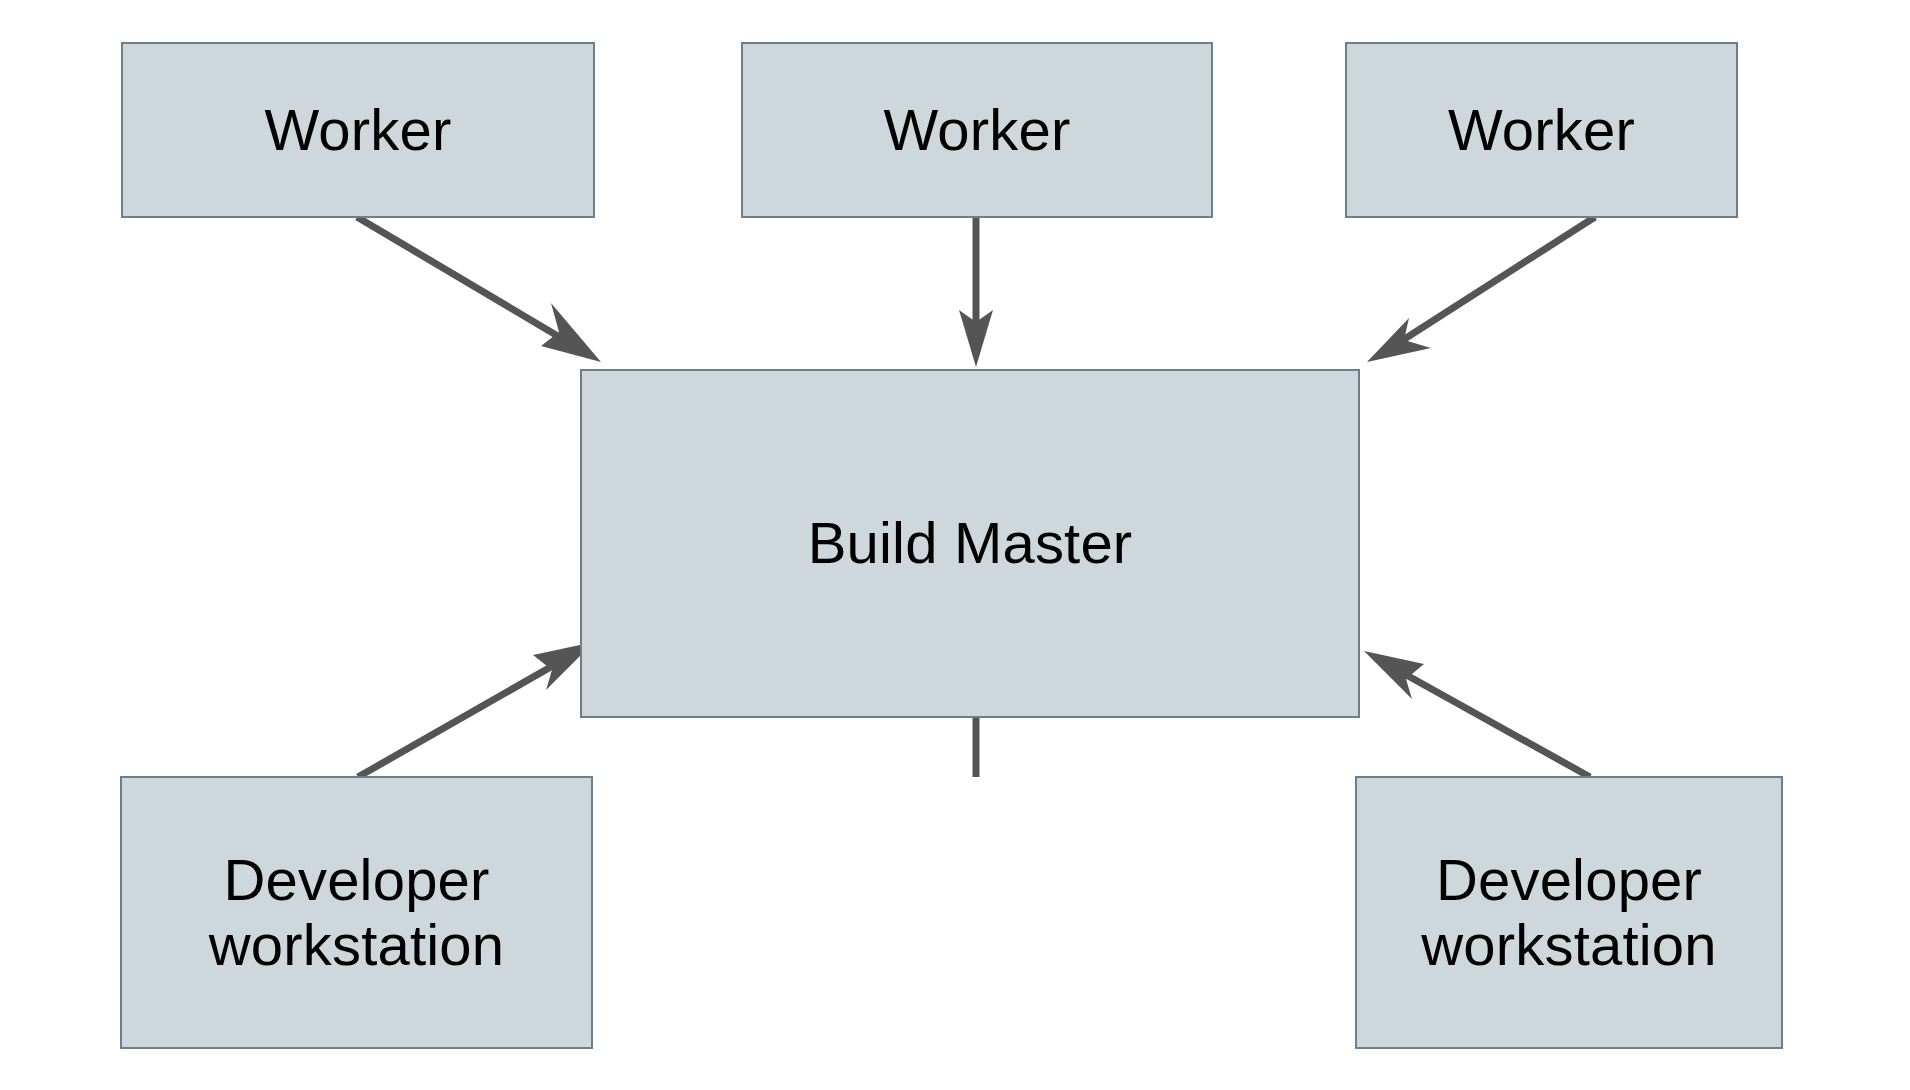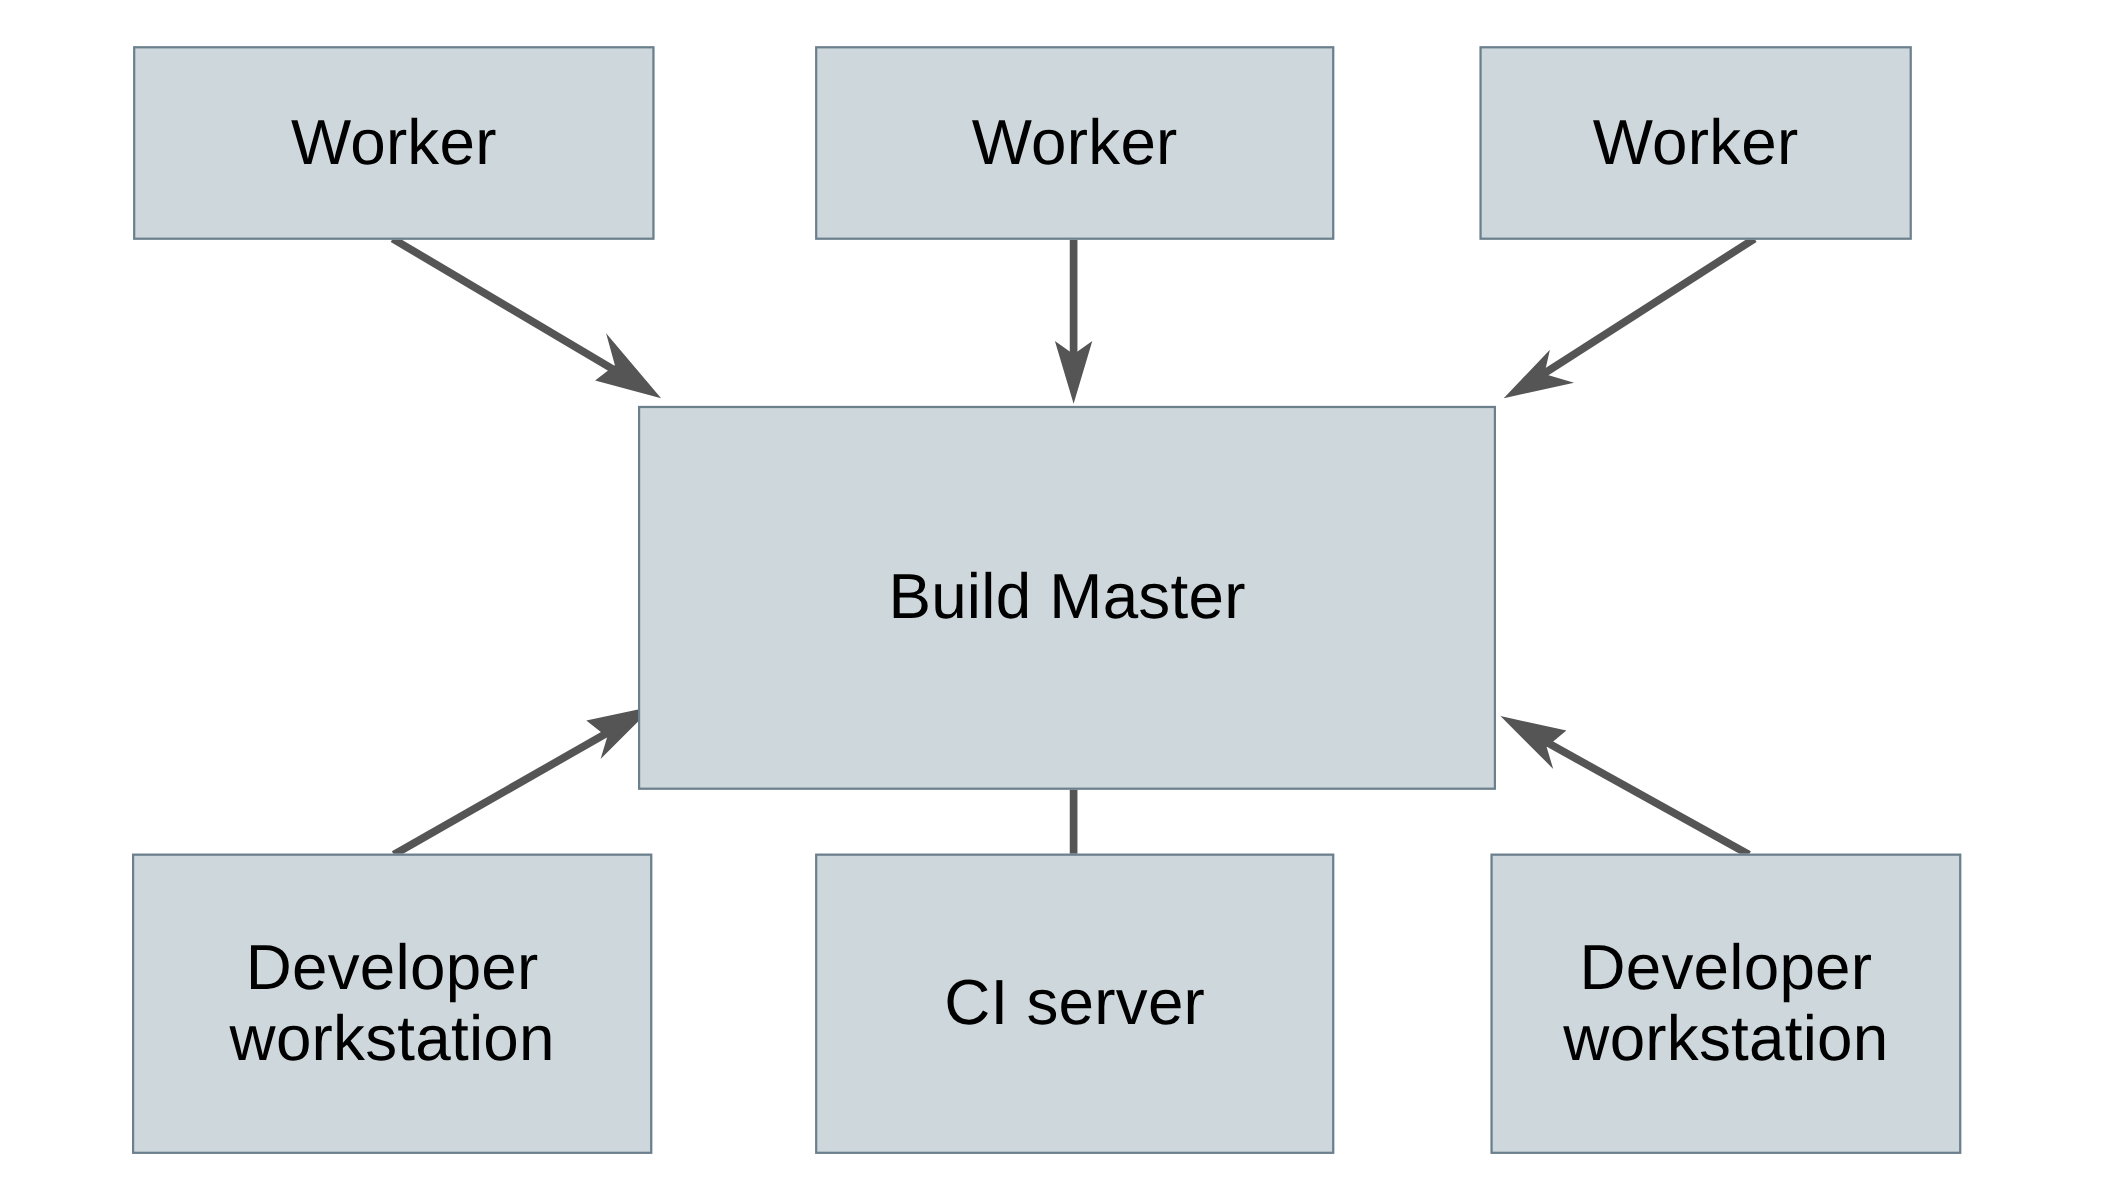--- a/index.html
+++ b/index.html
@@ -106,22 +106,19 @@
 
   <div class="node" id="node-build-master">
     <span class="node-label">Build Master</span>
   </div>
 
   <div class="node" id="node-dev-ws-left">
     <span class="node-label">Developer
 workstation</span>
   </div>
 
-  <div class="node" id="node-ci-server">
-    <span class="node-label">CI server</span>
-  </div>
 
   <div class="node" id="node-dev-ws-right">
     <span class="node-label">Developer
 workstation</span>
   </div>
 
 </div>
 
 </body></html>

